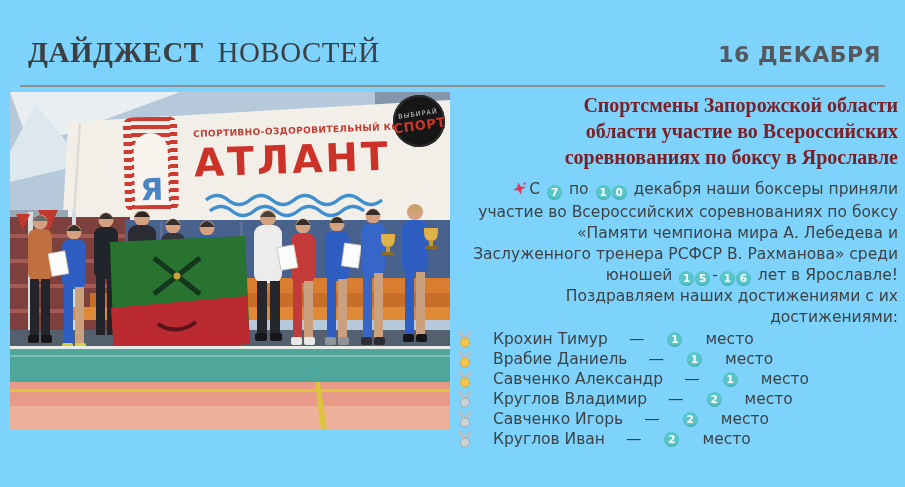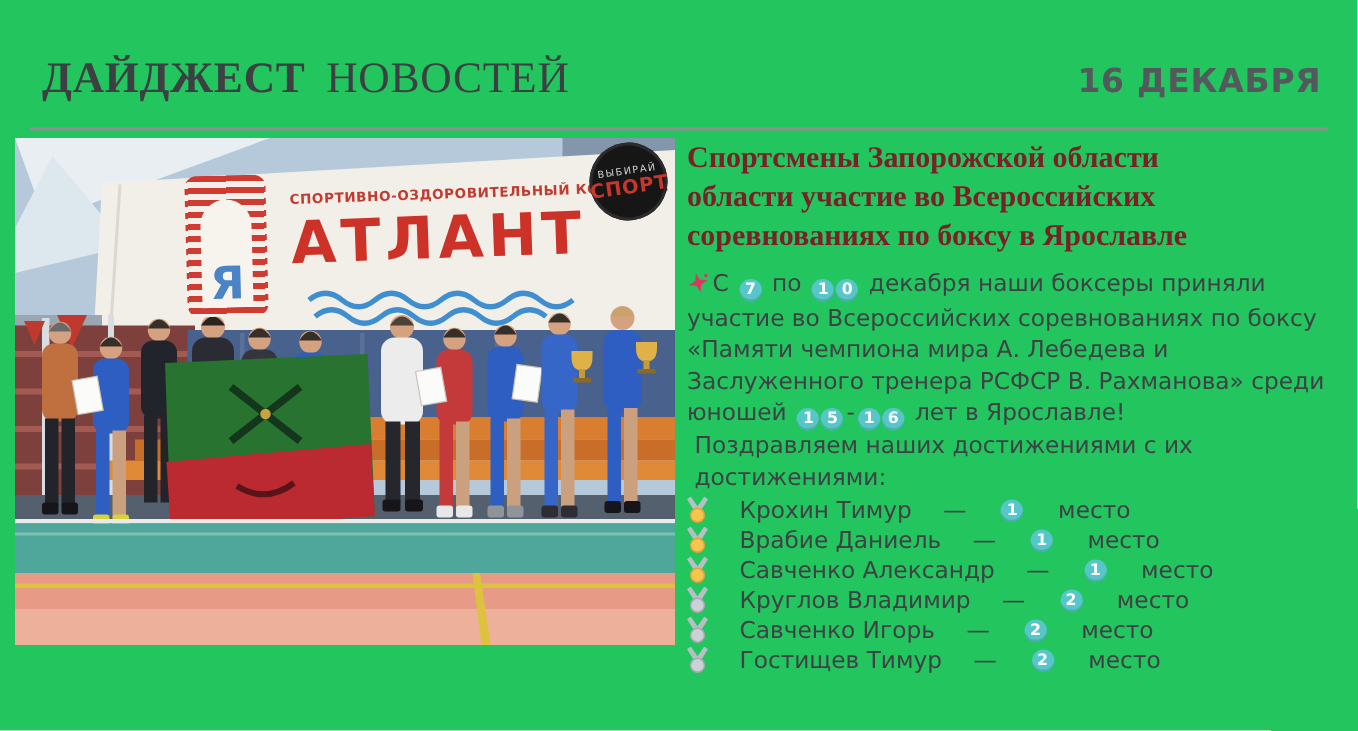--- a/index.html
+++ b/index.html
@@ -1,16 +1,16 @@
 <!DOCTYPE html>
 <html><head>
 <meta charset="utf-8">
 <style>
   html,body{margin:0;padding:0;background:#ffffff;}
-  .page{position:relative;width:905px;height:487px;background:#22c55e;overflow:hidden;
+  .page{position:relative;width:905px;height:487px;background:#7dd3fc;overflow:hidden;
         font-family:"DejaVu Sans",sans-serif;}
 
   
   .header{position:absolute;top:36px;left:28px;right:24px;display:flex;
           justify-content:space-between;align-items:baseline;}
   .brand{font-family:"Liberation Serif",serif;font-size:29px;color:#3d4043;letter-spacing:.5px;}
   .brand .b{font-weight:700;}
   .brand .r{font-weight:400;margin-left:6px;}
   .date{font-family:"DejaVu Sans",sans-serif;font-size:22px;font-weight:700;
         color:#55585c;letter-spacing:.5px;margin-left:15px;}
@@ -33,21 +33,21 @@
         background:#f7f4ee;border-radius:17px 17px 0 0;
         display:flex;align-items:flex-end;justify-content:center;}
   .logo-arch span{font-size:30px;font-weight:800;color:#4a84c4;line-height:30px;}
   .badge{position:absolute;left:383px;top:3px;width:52px;height:52px;border-radius:50%;
         background:#161616;display:flex;flex-direction:column;align-items:center;
         justify-content:center;transform:rotate(-8deg);box-shadow:0 0 0 2px #2c2c2c inset;}
   .badge .l1{font-size:6.5px;color:#cfcfcf;letter-spacing:1px;}
   .badge .l2{font-size:13px;font-weight:800;color:#c8362c;letter-spacing:.5px;}
 
   
-  .article{position:absolute;left:458px;top:92px;width:440px;color:#3f4245;}
+  .article{position:absolute;left:458px;top:92px;width:440px;color:#3f4245;text-align:right;}
   .title{font-family:"Liberation Serif",serif;font-weight:700;font-size:20px;
          line-height:26px;color:#7a2026;margin:0 0 9px 0;}
   .intro{font-size:15.5px;line-height:21px;margin:0;}
   .congrats{font-size:15.5px;line-height:21px;margin:0;padding-left:5px;}
   .results{margin-top:1px;}
   .row{display:flex;align-items:center;gap:21px;height:20px;font-size:15.5px;}
   .rname{white-space:nowrap;}
   .num{display:inline-flex;align-items:center;justify-content:center;
        width:15px;height:15px;border-radius:50%;background:#56c6c9;color:#fff;
        font-size:10.5px;font-weight:700;vertical-align:-2px;margin:0 2px;
@@ -332,20 +332,20 @@
           <span class="rdash">—</span>
           <span class="num">2</span>
           <span>место</span>
         </div>
 
         <div class="row">
           <svg class="medal silver" width="14" height="18" viewBox="0 0 14 18">
             <path class="rib" d="M2.5 0 L7 6.5 L11.5 0 L14 1.8 L9.5 9 L4.5 9 L0 1.8 Z"></path>
             <circle class="disc" cx="7" cy="12.5" r="4.6"></circle>
           </svg>
-          <span class="rname">Гостищев Тимур</span>
+          <span class="rname">Круглов Иван</span>
           <span class="rdash">—</span>
           <span class="num">2</span>
           <span>место</span>
         </div>
       </div>
   </div>
 </div>
 
 </body></html>

